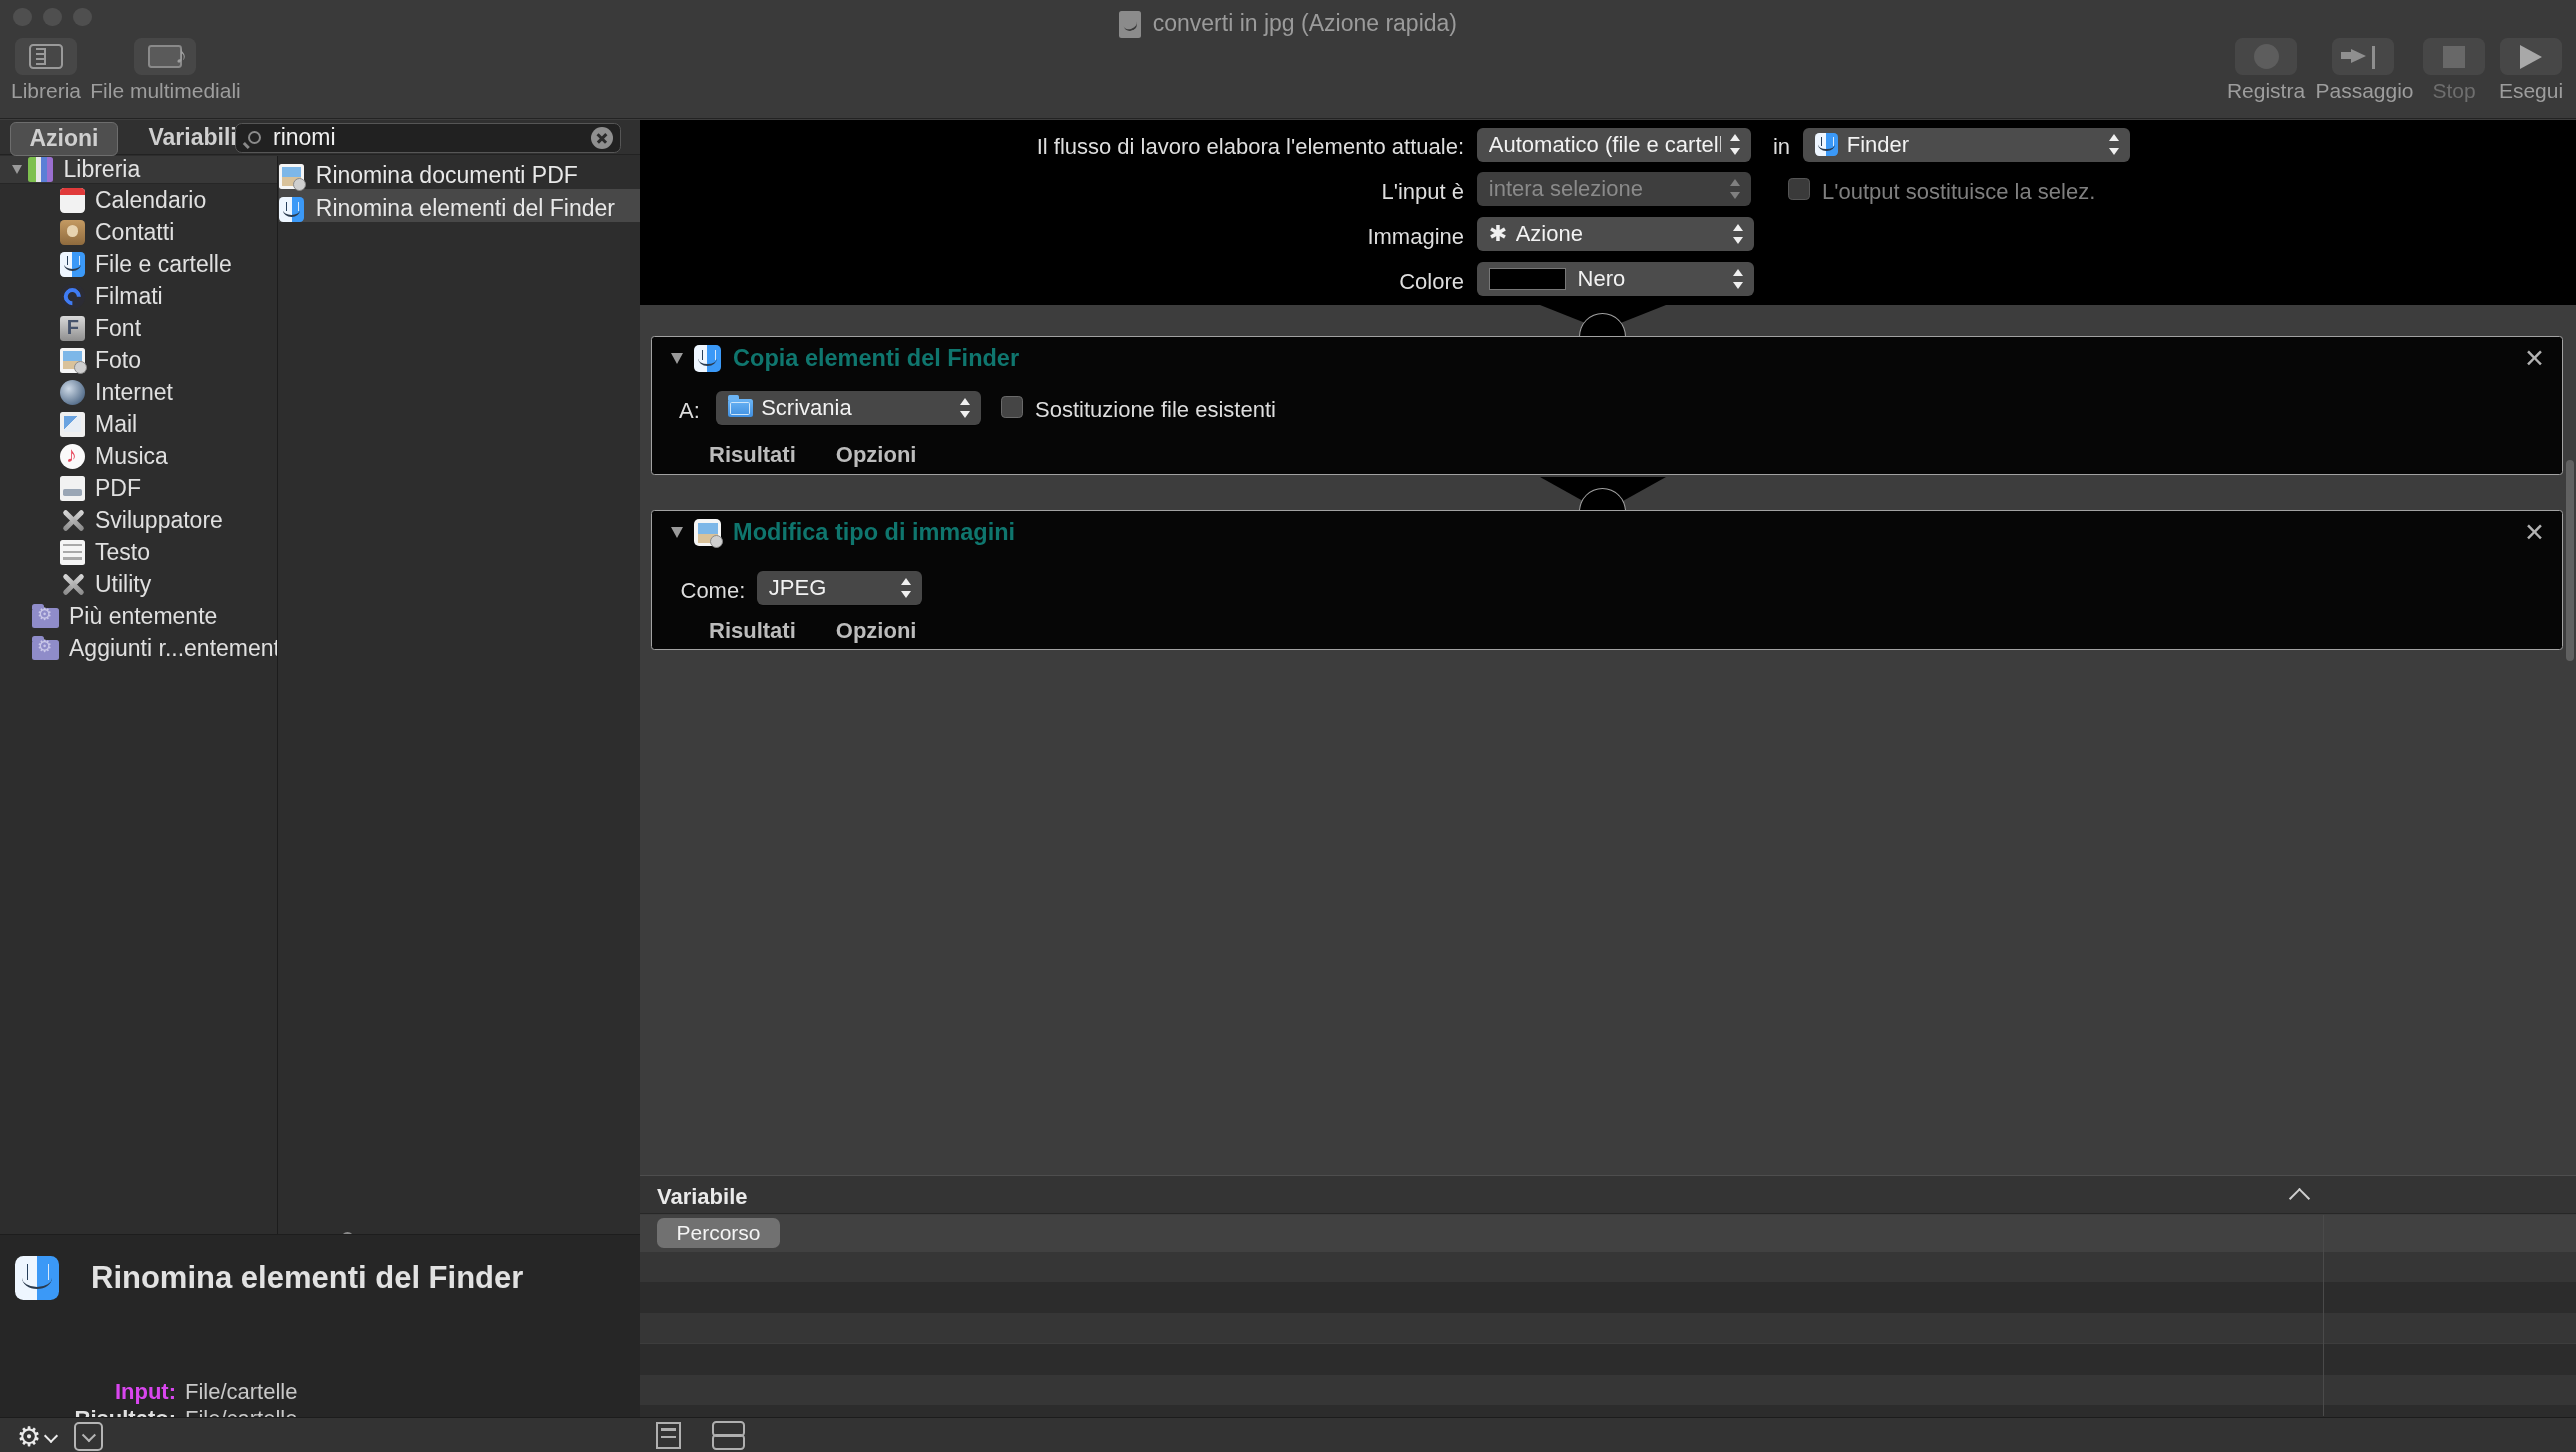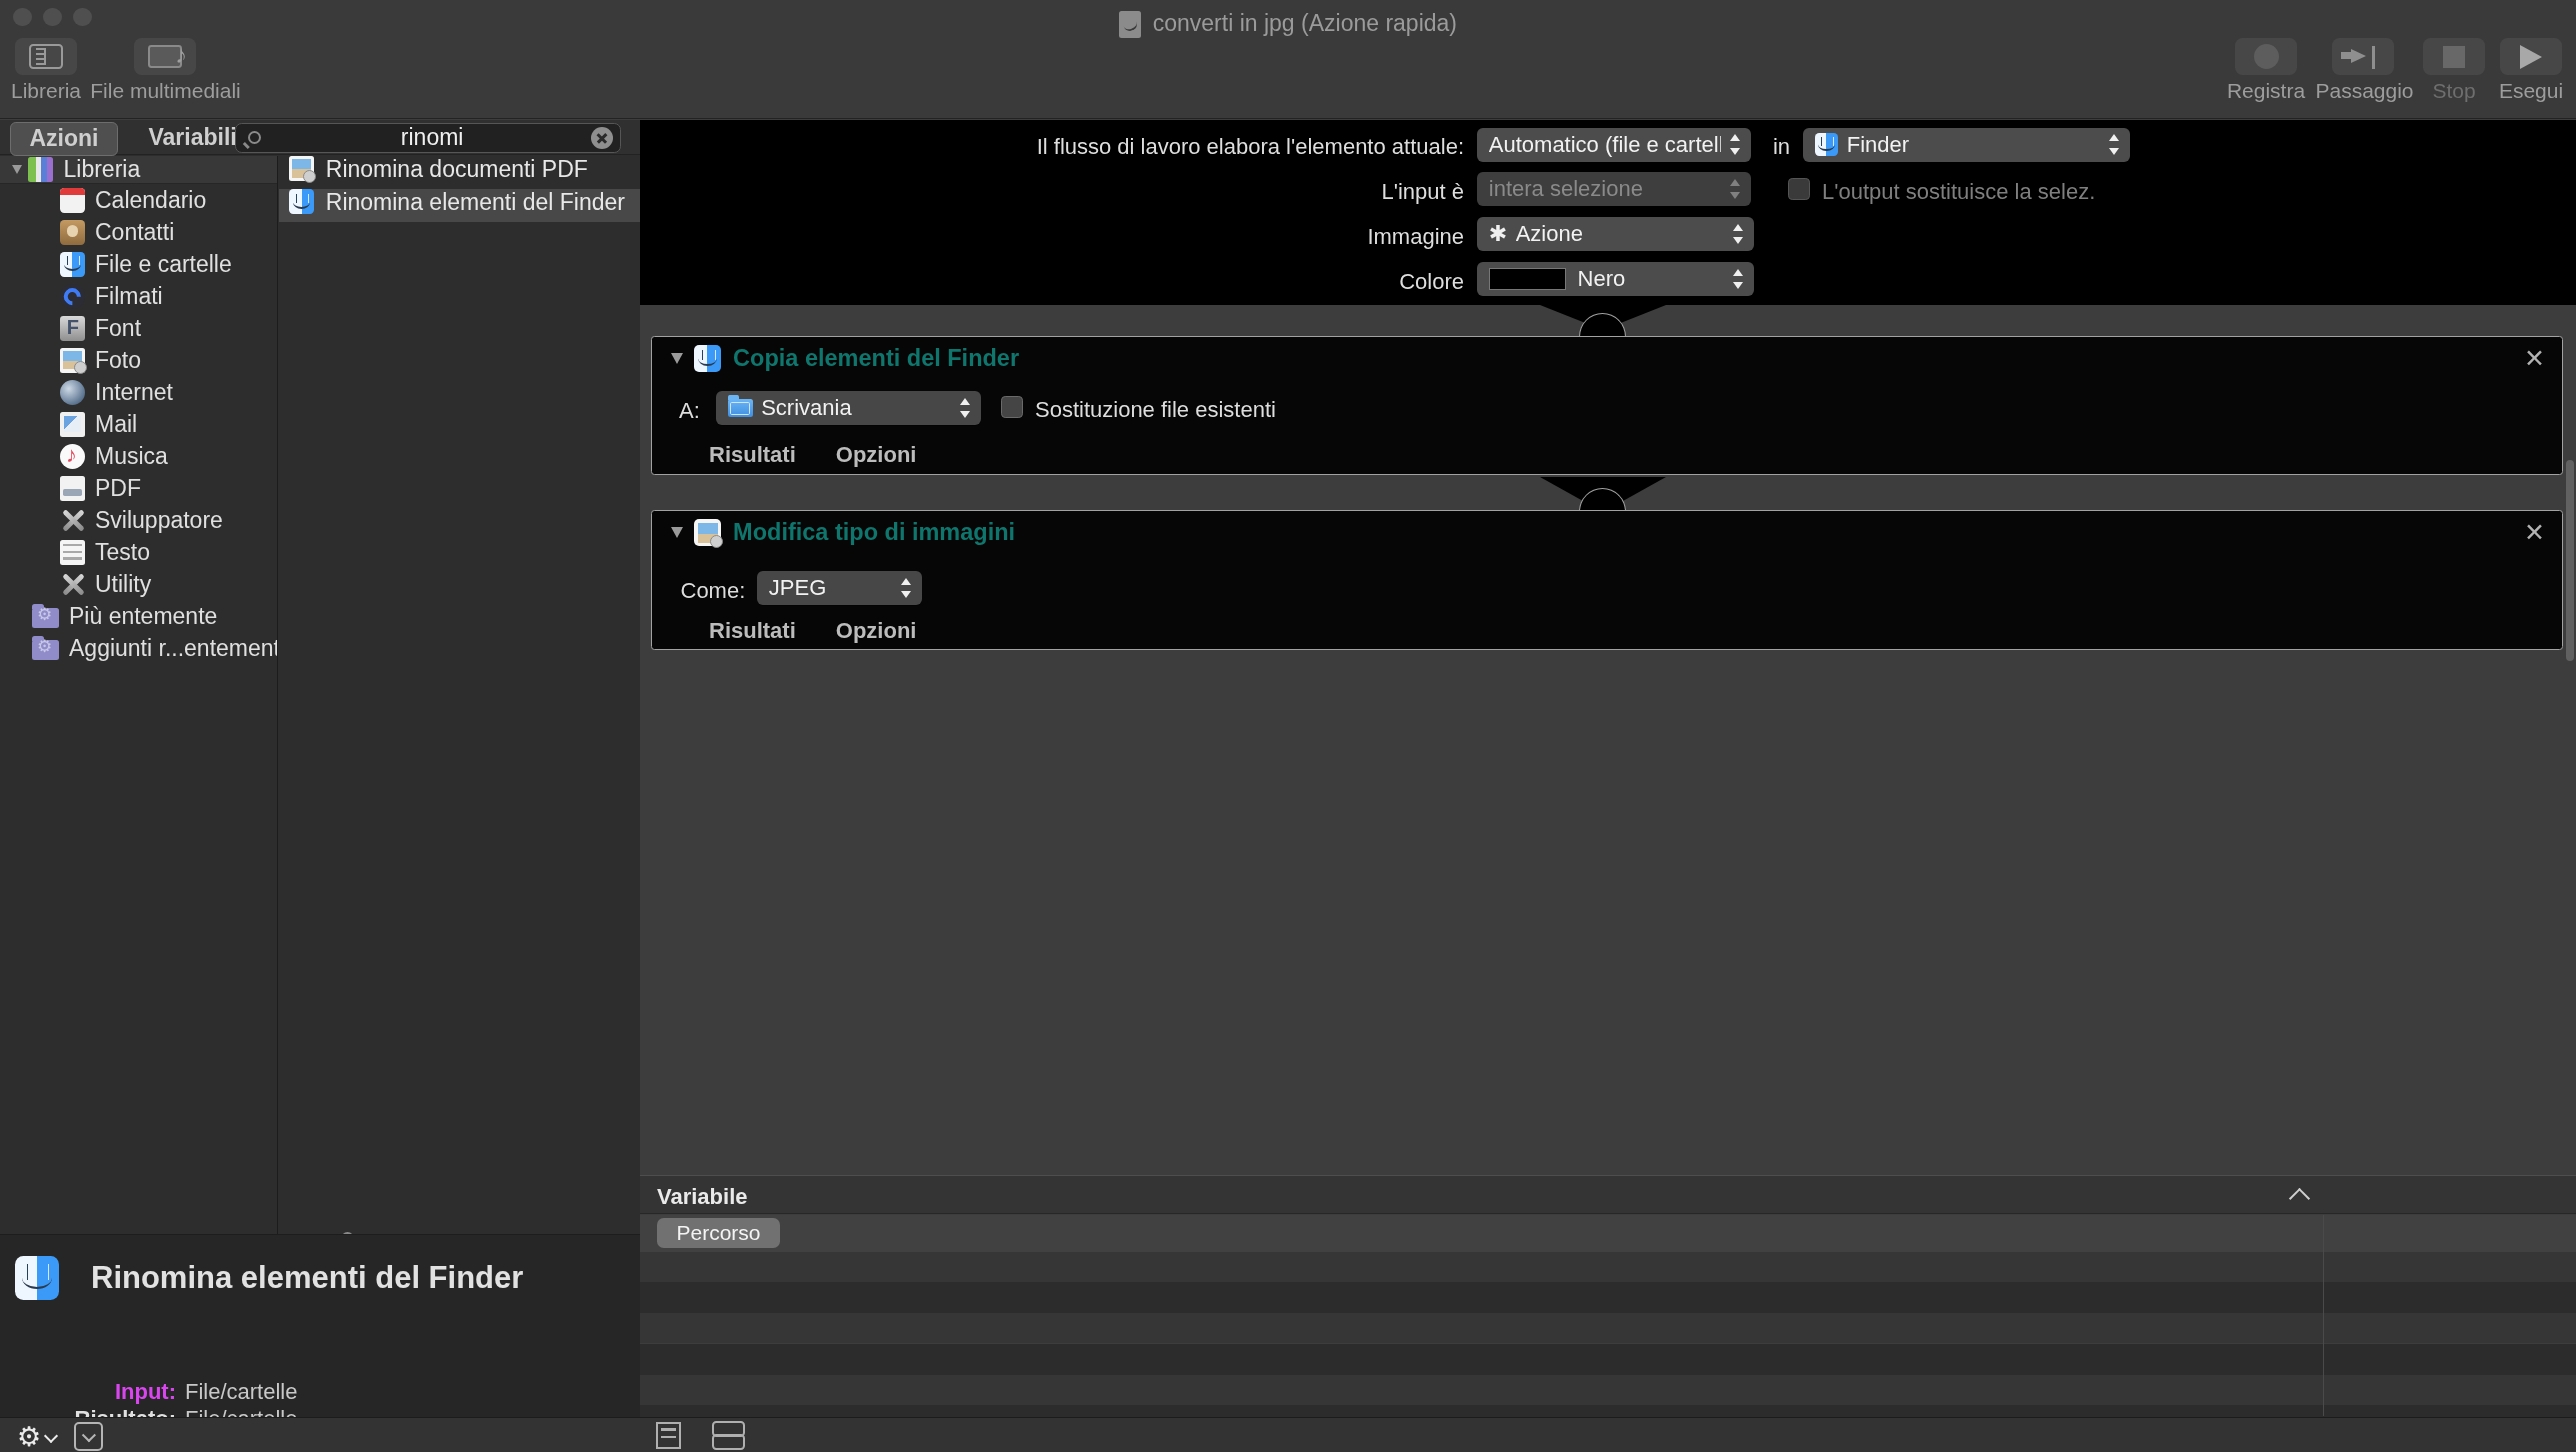--- a/index.html
+++ b/index.html
@@ -26,21 +26,21 @@
   .icon-step i { position:absolute; left:-10px; top:5px; width:10px; height:6.7px; background:#8f8f8f; }
   .icon-step::after { content:""; position:absolute; right:0; top:-1.7px; width:2.5px; height:23.5px; background:#8f8f8f; }
   .icon-stop { width:22px; height:22px; background:#686868; }
   .icon-play { width:0; height:0; border-left:22px solid #a8a8a8; border-top:12.6px solid transparent; border-bottom:12.6px solid transparent; }
 
   
   #left-pane { left:0; top:120px; width:640px; height:1297px; background:#2d2d2d; }
   #tabs-row { left:0; top:0; width:640px; height:35px; background:#303030; border-bottom:0.8px solid #222; }
   .tab { font-size:23px; font-weight:600; color:#cfcfcf; top:1.7px; padding:2.5px 18.5px; }
   .tab.sel { background:#4f4f4f; border:0.8px solid #6d6d6d; border-radius:5.9px; }
-  #search-field { left:235px; top:2.5px; width:386px; height:30px; background:#212121; border:0.8px solid #565656; border-radius:6.7px; display:flex; align-items:center;text-align:center; }
+  #search-field { left:235px; top:2.5px; width:386px; height:30px; background:#212121; border:0.8px solid #565656; border-radius:6.7px; display:flex; align-items:center; }
   .icon-mag { width:13.4px; height:13.4px; border:2.5px solid #8a8a8a; border-radius:50%; margin-left:11.8px; position:relative; flex:none; }
   .icon-mag::after { content:""; position:absolute; width:6.7px; height:2.5px; background:#8a8a8a; left:-6.7px; top:11px; transform:rotate(45deg); }
   #search-text { font-size:23px; color:#f0f0f0; margin-left:11.8px; flex:1; }
   .icon-clear { width:22px; height:22px; border-radius:50%; background:#8f8f8f; margin-right:6.7px; position:relative; flex:none; }
   .icon-clear::before,.icon-clear::after { content:""; position:absolute; left:5px; top:10px; width:11.8px; height:2.5px; background:#2b2b2b; }
   .icon-clear::before { transform:rotate(45deg); } .icon-clear::after { transform:rotate(-45deg); }
 
   #sidebar { left:0; top:36px; width:278px; height:1198px; background:#2d2d2d; border-right:0.8px solid #1c1c1c; overflow:hidden; }
   .sb-root { height:28px; background:#383838; border-bottom:0.8px solid #262626; display:flex; align-items:center; font-size:23px; color:#e3e3e3; }
   .sb-item { height:32px; display:flex; align-items:center; font-size:23px; color:#e0e0e0; padding-left:60px; }
@@ -72,21 +72,21 @@
   .icon-pdf::after { content:""; position:absolute; left:3.4px; top:13.4px; right:3.4px; height:6.7px; background:#9aa6b5; border-radius:1.7px; }
   .icon-tools::before,.icon-tools::after { content:""; position:absolute; left:11px; top:-0.8px; width:5px; height:27px; background:linear-gradient(#d9d9d9,#8a8a8a); border-radius:2.5px; }
   .icon-tools::before { transform:rotate(45deg); } .icon-tools::after { transform:rotate(-45deg); }
   .icon-text { background:#f5f5f5; border-radius:2.5px; }
   .icon-text::after { content:""; position:absolute; inset:4.2px 3.4px; background:repeating-linear-gradient(#a9a9a9 0 2.5px,transparent 2.5px 6.7px); }
   .icon-smartfolder { width:27px; height:20px; background:#8f8cc9; border-radius:2.5px; margin-top:3.4px; }
   .icon-smartfolder::before { content:""; position:absolute; top:-4.2px; left:0; width:11.8px; height:5px; background:#8f8cc9; border-radius:2.5px 2.5px 0 0; }
   .icon-smartfolder::after { content:"⚙"; position:absolute; left:5px; top:-3.4px; font-size:17px; color:#c9c7e8; }
 
   #results { left:279px; top:36px; width:361px; height:1198px; background:#2d2d2d; }
-  .res-row { height:33px; display:flex; align-items:flex-start; padding-left:10px; font-size:23px; color:#e8e8e8; }
+  .res-row { height:33px; display:flex; align-items:flex-end; font-size:23px; color:#e8e8e8; }
   .res-row.sel { background:#484848; }
   #results-scrollthumb { left:341px; top:1112px; width:12.6px; height:130px; background:#8a8a8a; border-radius:6.7px; }
 
   
   #desc-panel { left:0; top:1114px; width:640px; height:183px; background:#262626; border-top:0.8px solid #1d1d1d; }
   #desc-icon { left:15px; top:21px; width:44px; height:44px; border-radius:8.4px; }
   #desc-title { left:91px; top:25px; font-size:31px; font-weight:bold; color:#e2e2e2; }
   #desc-body { left:17px; top:84px; width:537px; font-size:22px; color:#c9c9c9; line-height:28px; }
   .desc-kv { font-size:22px; color:#c9c9c9; }
   #desc-kv1 { left:0; top:144px; width:176px; text-align:right; font-weight:bold; color:#d946ef; }

